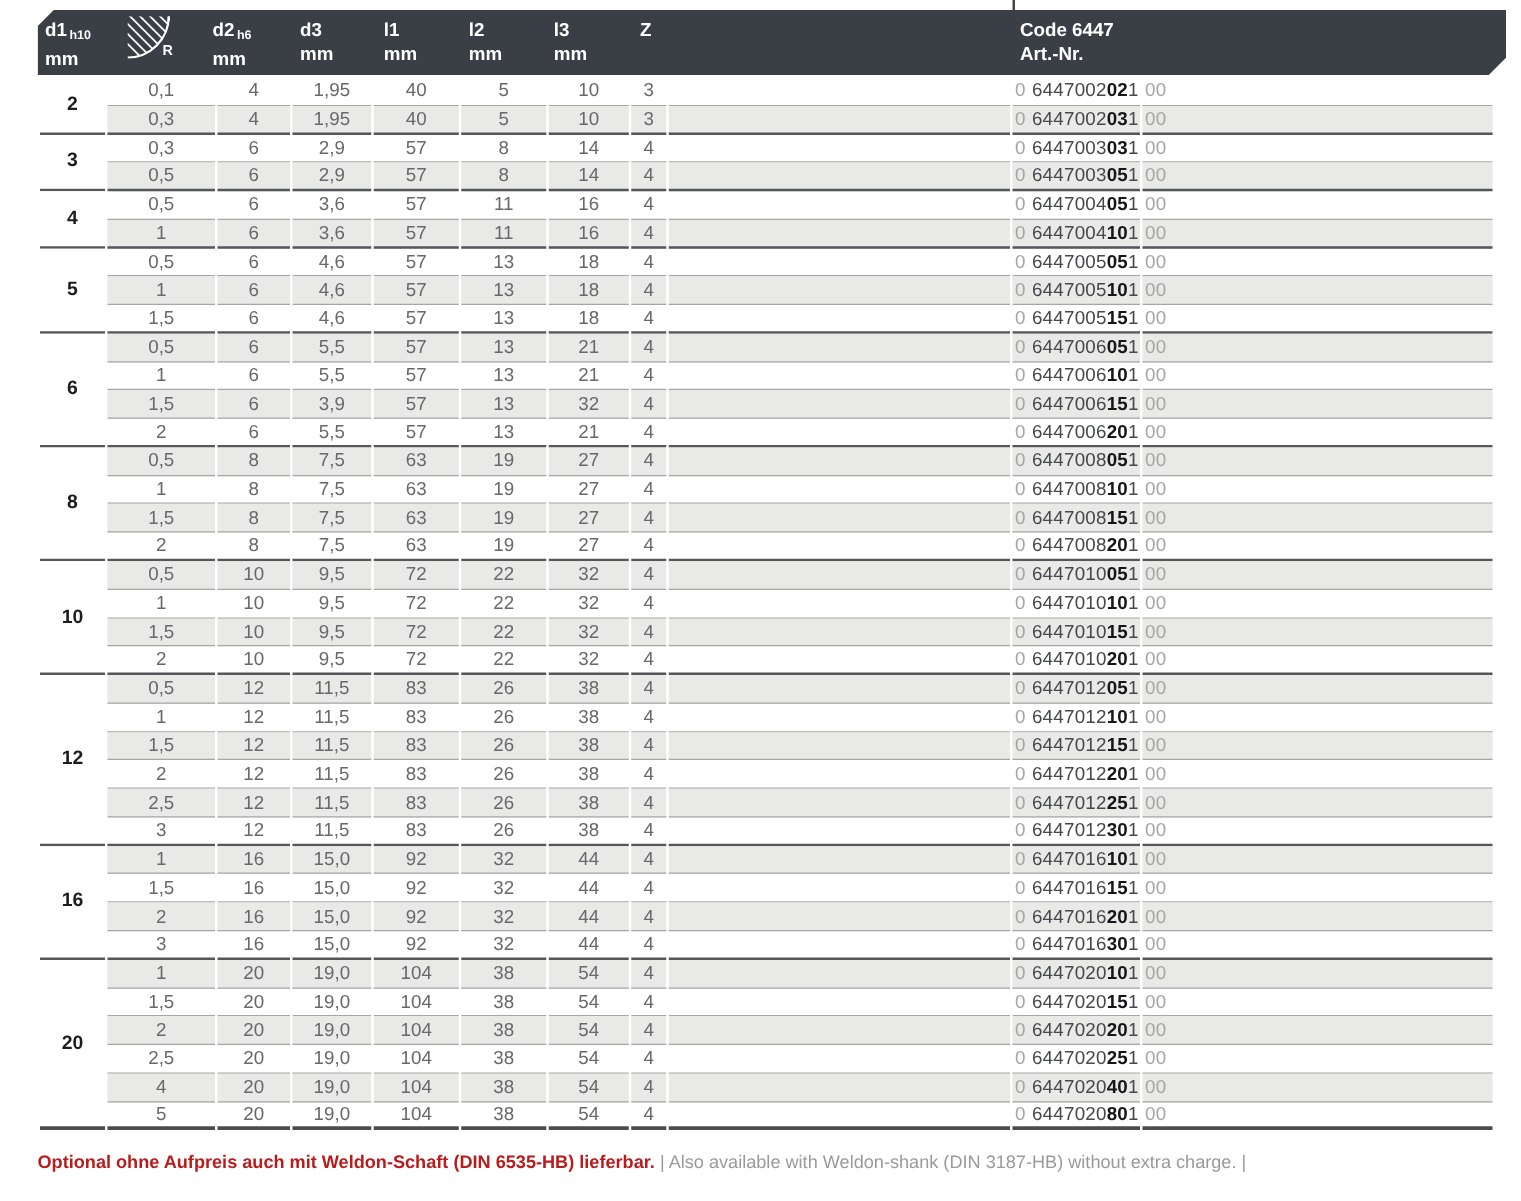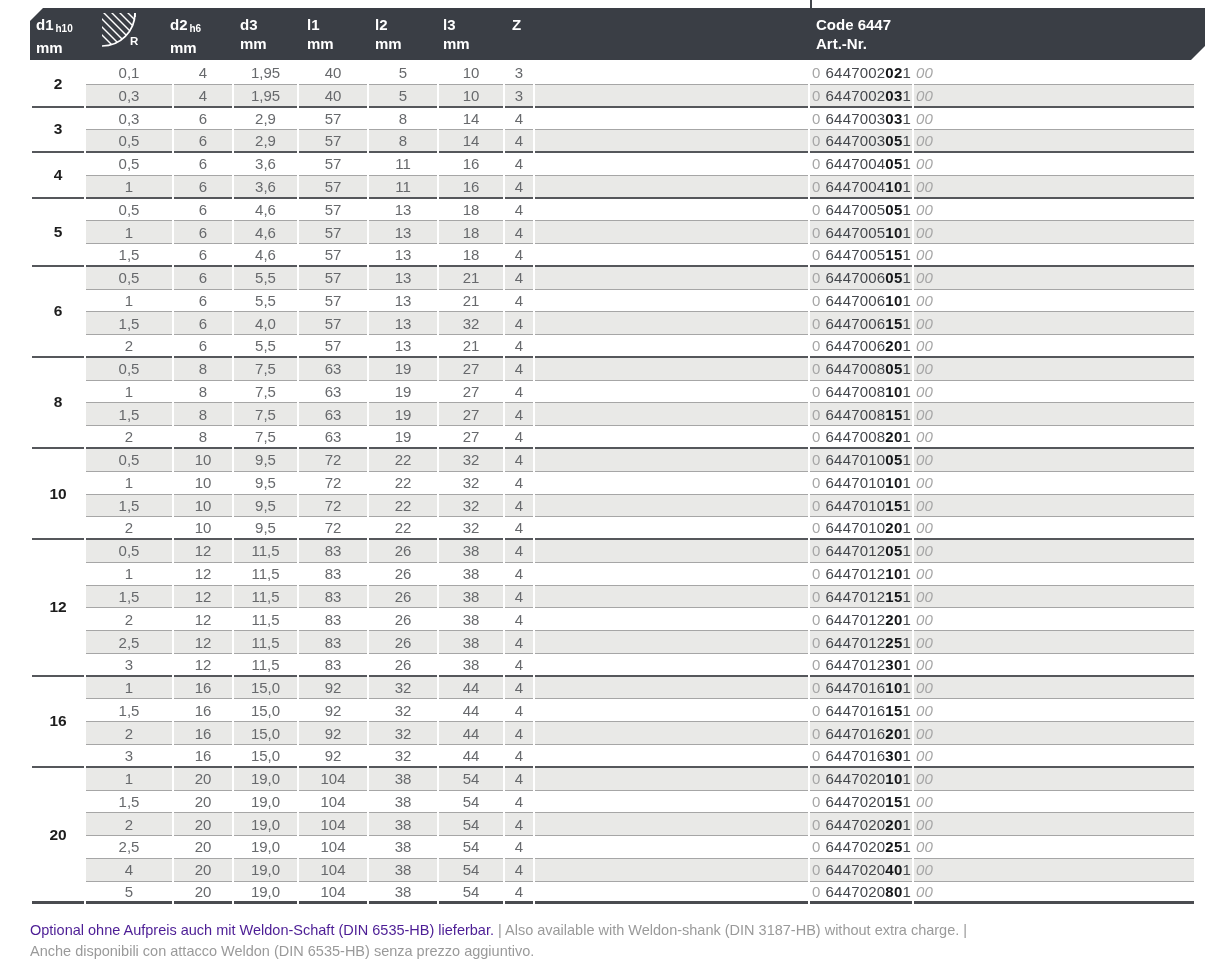--- a/index.html
+++ b/index.html
@@ -20,28 +20,28 @@
   td{box-sizing:border-box;height:22.78px;padding:0;font-size:15px;color:#67696c;
      text-align:center;overflow:hidden;white-space:nowrap;}
   td.g-label{font-weight:700;color:#1d1d1d;font-size:15.5px;background:#fff;
              border-bottom:2px solid #55575b;}
   td.g-label.last{border-bottom:3px solid #4a4c50;}
   td.r-sep{border-bottom:1px solid #a6a6a6;}
   td.g-end{border-bottom:2px solid #55575b;}
   td.end-all{border-bottom:3px solid #4a4c50;}
   td.stripe{background:#e9e9e7;}
   td.code-cell{text-align:left;padding-left:2px;letter-spacing:.2px;}
-  td.suffix-cell{text-align:left;padding-left:2px;color:#a6a6a6;letter-spacing:.2px;font-style:italic;}
+  td.suffix-cell{text-align:left;padding-left:2px;color:#a6a6a6;letter-spacing:.2px;}
   .art-lead{color:#a6a6a6;padding-right:5px;}
   .art-main,.art-tail{color:#45484d;}
   .art-bold{color:#141619;font-weight:700;}
   
   .footer{position:absolute;left:30px;top:920px;width:1160px;font-size:14.5px;line-height:21px;
           color:#9a9a9a;}
-  .footer .de{color:#4c1d95;font-weight:400;}
+  .footer .de{color:#b91c1c;font-weight:700;}
 </style>
 </head>
 <body>
 
 <div class="page">
 
   <div class="top-divider"></div>
 
   <div class="thead">
     <div class="hcol" style="left:6px">
@@ -249,21 +249,21 @@
             <td class="num r-sep">13</td>
             <td class="num r-sep">21</td>
             <td class="num r-sep">4</td>
             <td class="spacer r-sep"></td>
             <td class="code-cell r-sep"><span class="art-lead">0</span><span class="art-main">6447006</span><span class="art-bold">10</span><span class="art-tail">1</span></td>
             <td class="suffix-cell r-sep">00</td>
           </tr>
           <tr>
             <td class="num r-sep stripe">1,5</td>
             <td class="num r-sep stripe">6</td>
-            <td class="num r-sep stripe">4,0</td>
+            <td class="num r-sep stripe">3,9</td>
             <td class="num r-sep stripe">57</td>
             <td class="num r-sep stripe">13</td>
             <td class="num r-sep stripe">32</td>
             <td class="num r-sep stripe">4</td>
             <td class="spacer r-sep stripe"></td>
             <td class="code-cell r-sep stripe"><span class="art-lead">0</span><span class="art-main">6447006</span><span class="art-bold">15</span><span class="art-tail">1</span></td>
             <td class="suffix-cell r-sep stripe">00</td>
           </tr>
           <tr>
             <td class="num g-end">2</td>
@@ -569,16 +569,15 @@
             <td class="spacer end-all"></td>
             <td class="code-cell end-all"><span class="art-lead">0</span><span class="art-main">6447020</span><span class="art-bold">80</span><span class="art-tail">1</span></td>
             <td class="suffix-cell end-all">00</td>
           </tr>
         </tbody>
     </table>
   </div>
 
   <div class="footer">
     <span class="de">Optional ohne Aufpreis auch mit Weldon-Schaft (DIN 6535-HB) lieferbar.</span><span> | </span><span>Also available with Weldon-shank (DIN 3187-HB) without extra charge.</span><span> |</span><br>
-    <span>Anche disponibili con attacco Weldon (DIN 6535-HB) senza prezzo aggiuntivo.</span>
   </div>
 
 </div>
 
 </body></html>

